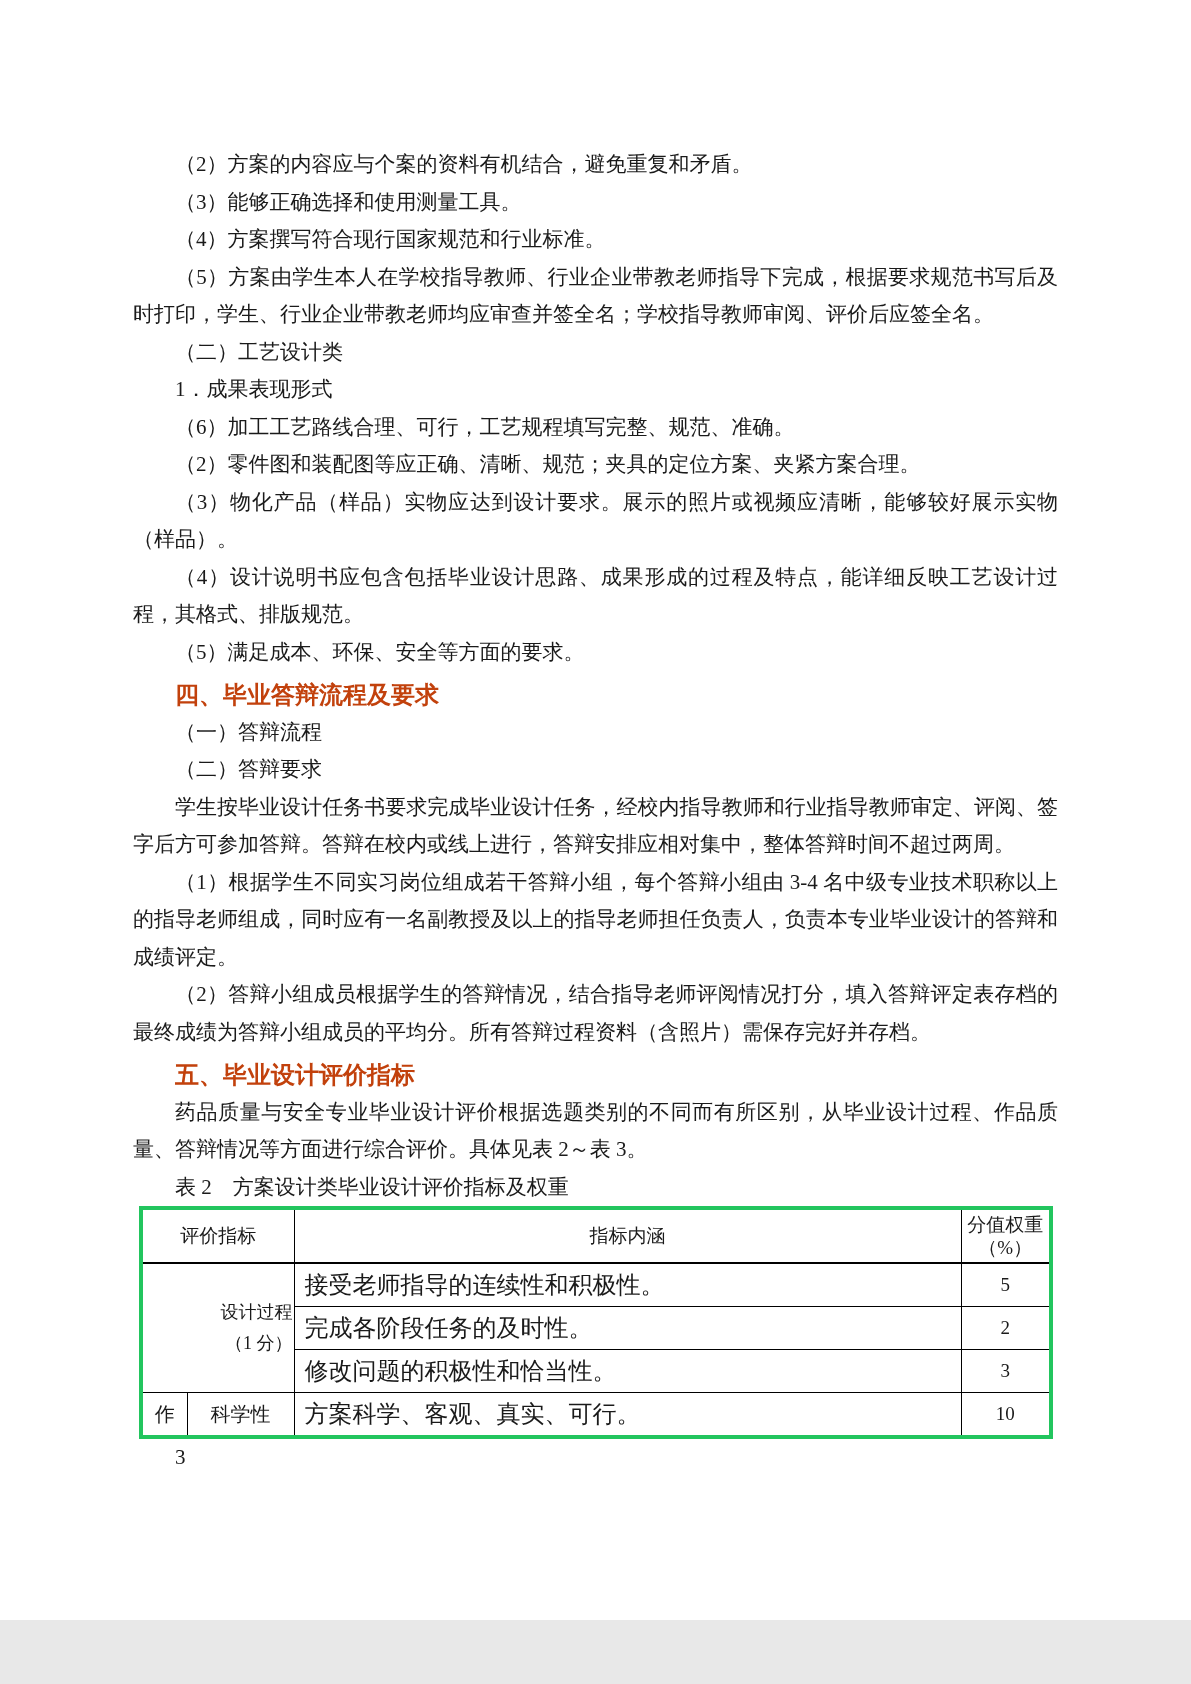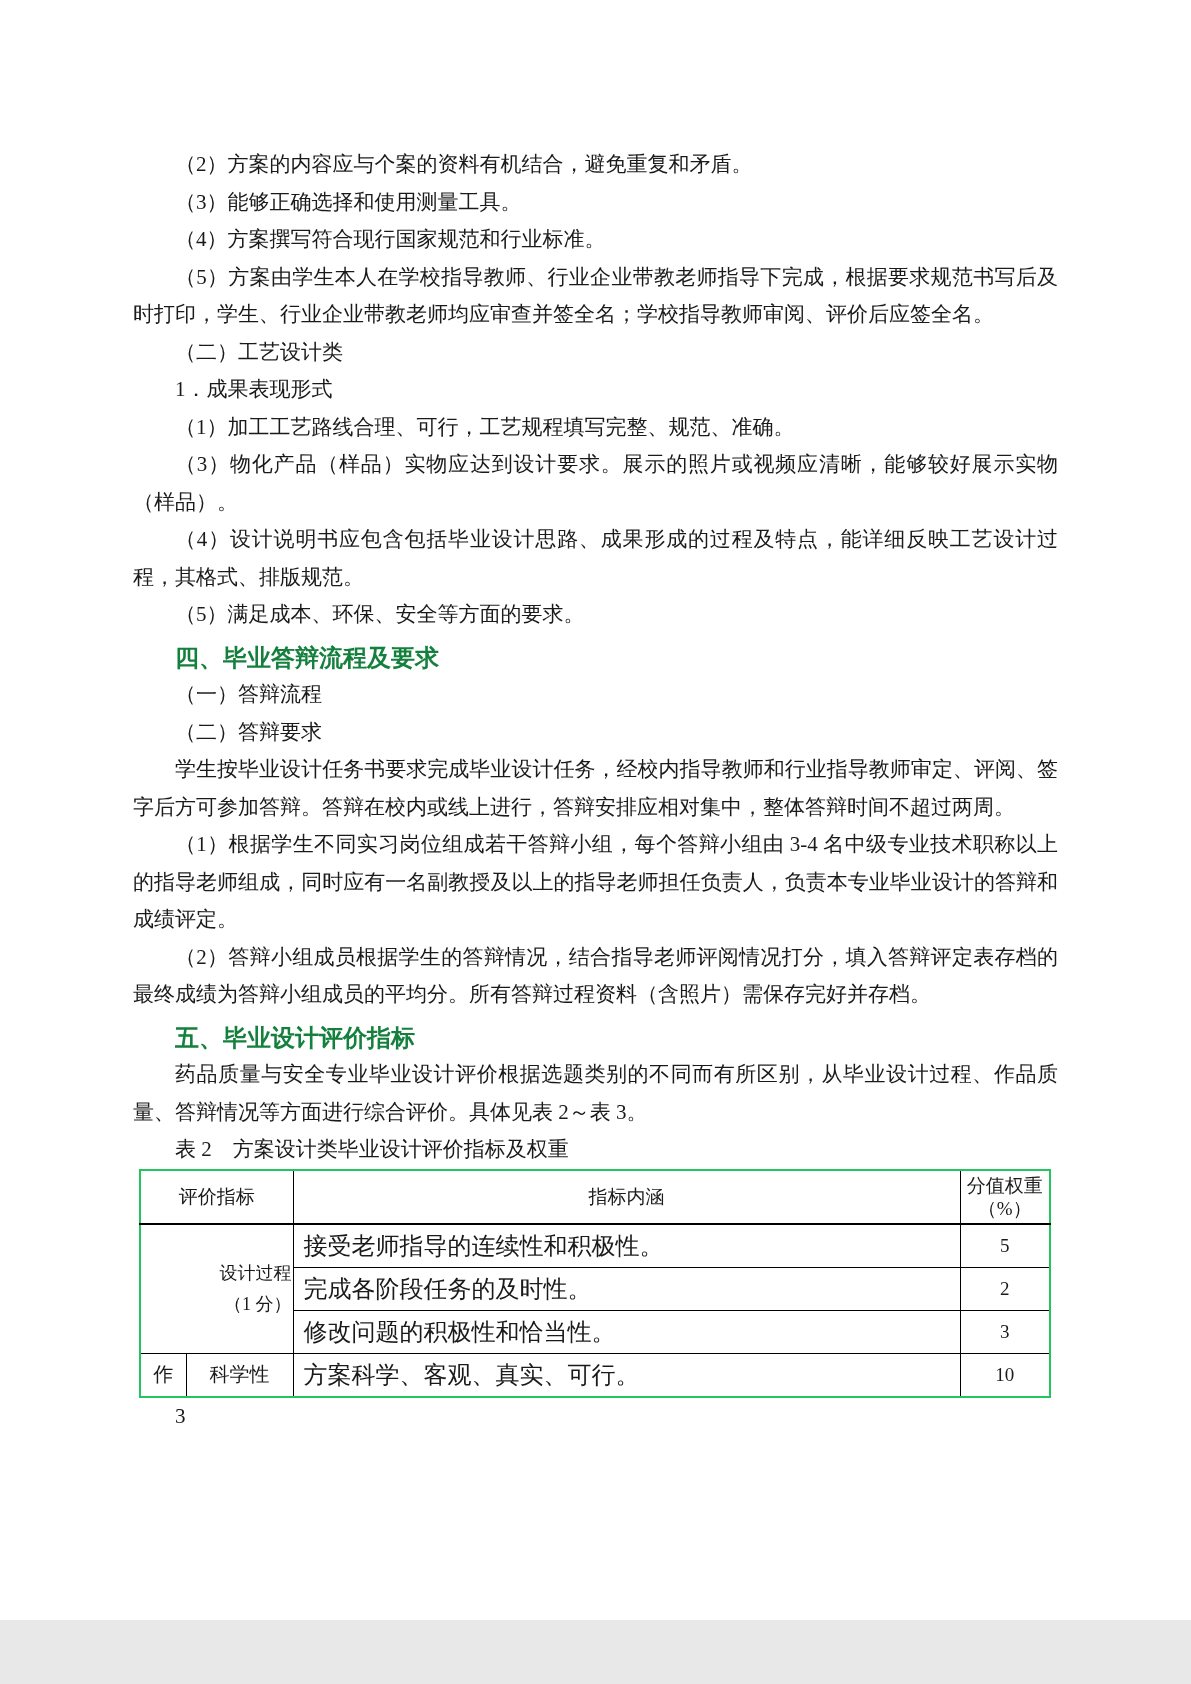--- a/index.html
+++ b/index.html
@@ -27,35 +27,35 @@
     text-indent: 42px;
     word-break: break-all;
   }
   h2.sec-heading {
     margin: 5px 0 0 0;
     font-size: 24px;
     line-height: 37.5px;
     font-weight: bold;
     text-indent: 42px;
     font-family: "Liberation Sans", "DejaVu Sans", sans-serif;
-    color: #15803d;
+    color: #c2410c;
   }
   .table-caption {
     margin: 9px 0 6px 0;
     font-size: 18px;
     line-height: 24px;
     text-align: center;
     text-indent: 0;
   }
   table.eval-table {
     border-collapse: collapse;
     table-layout: fixed;
     width: 910px;
     margin-left: 6px;
-    border: 2px solid #22c55e;
+    border: 4px solid #22c55e;
   }
   table.eval-table th,
   table.eval-table td {
     border: 1px solid #000;
     font-weight: normal;
     vertical-align: middle;
     overflow: hidden;
   }
   table.eval-table thead th {
     height: 50px;
@@ -96,21 +96,22 @@
 
 <div class="page">
   <div class="content">
 
     <p class="para">（2）方案的内容应与个案的资料有机结合，避免重复和矛盾。</p>
     <p class="para">（3）能够正确选择和使用测量工具。</p>
     <p class="para">（4）方案撰写符合现行国家规范和行业标准。</p>
     <p class="para">（5）方案由学生本人在学校指导教师、行业企业带教老师指导下完成，根据要求规范书写后及时打印，学生、行业企业带教老师均应审查并签全名；学校指导教师审阅、评价后应签全名。</p>
     <p class="para">（二）工艺设计类</p>
     <p class="para">1．成果表现形式</p>
-    <p class="para">（1）加工工艺路线合理、可行，工艺规程填写完整、规范、准确。</p>
+    <p class="para">（6）加工工艺路线合理、可行，工艺规程填写完整、规范、准确。</p>
+    <p class="para">（2）零件图和装配图等应正确、清晰、规范；夹具的定位方案、夹紧方案合理。</p>
     <p class="para">（3）物化产品（样品）实物应达到设计要求。展示的照片或视频应清晰，能够较好展示实物（样品）。</p>
     <p class="para">（4）设计说明书应包含包括毕业设计思路、成果形成的过程及特点，能详细反映工艺设计过程，其格式、排版规范。</p>
     <p class="para">（5）满足成本、环保、安全等方面的要求。</p>
 
     <h2 class="sec-heading">四、毕业答辩流程及要求</h2>
 
     <p class="para">（一）答辩流程</p>
     <p class="para">（二）答辩要求</p>
     <p class="para">学生按毕业设计任务书要求完成毕业设计任务，经校内指导教师和行业指导教师审定、评阅、签字后方可参加答辩。答辩在校内或线上进行，答辩安排应相对集中，整体答辩时间不超过两周。</p>
     <p class="para">（1）根据学生不同实习岗位组成若干答辩小组，每个答辩小组由 3-4 名中级专业技术职称以上的指导老师组成，同时应有一名副教授及以上的指导老师担任负责人，负责本专业毕业设计的答辩和成绩评定。</p>

